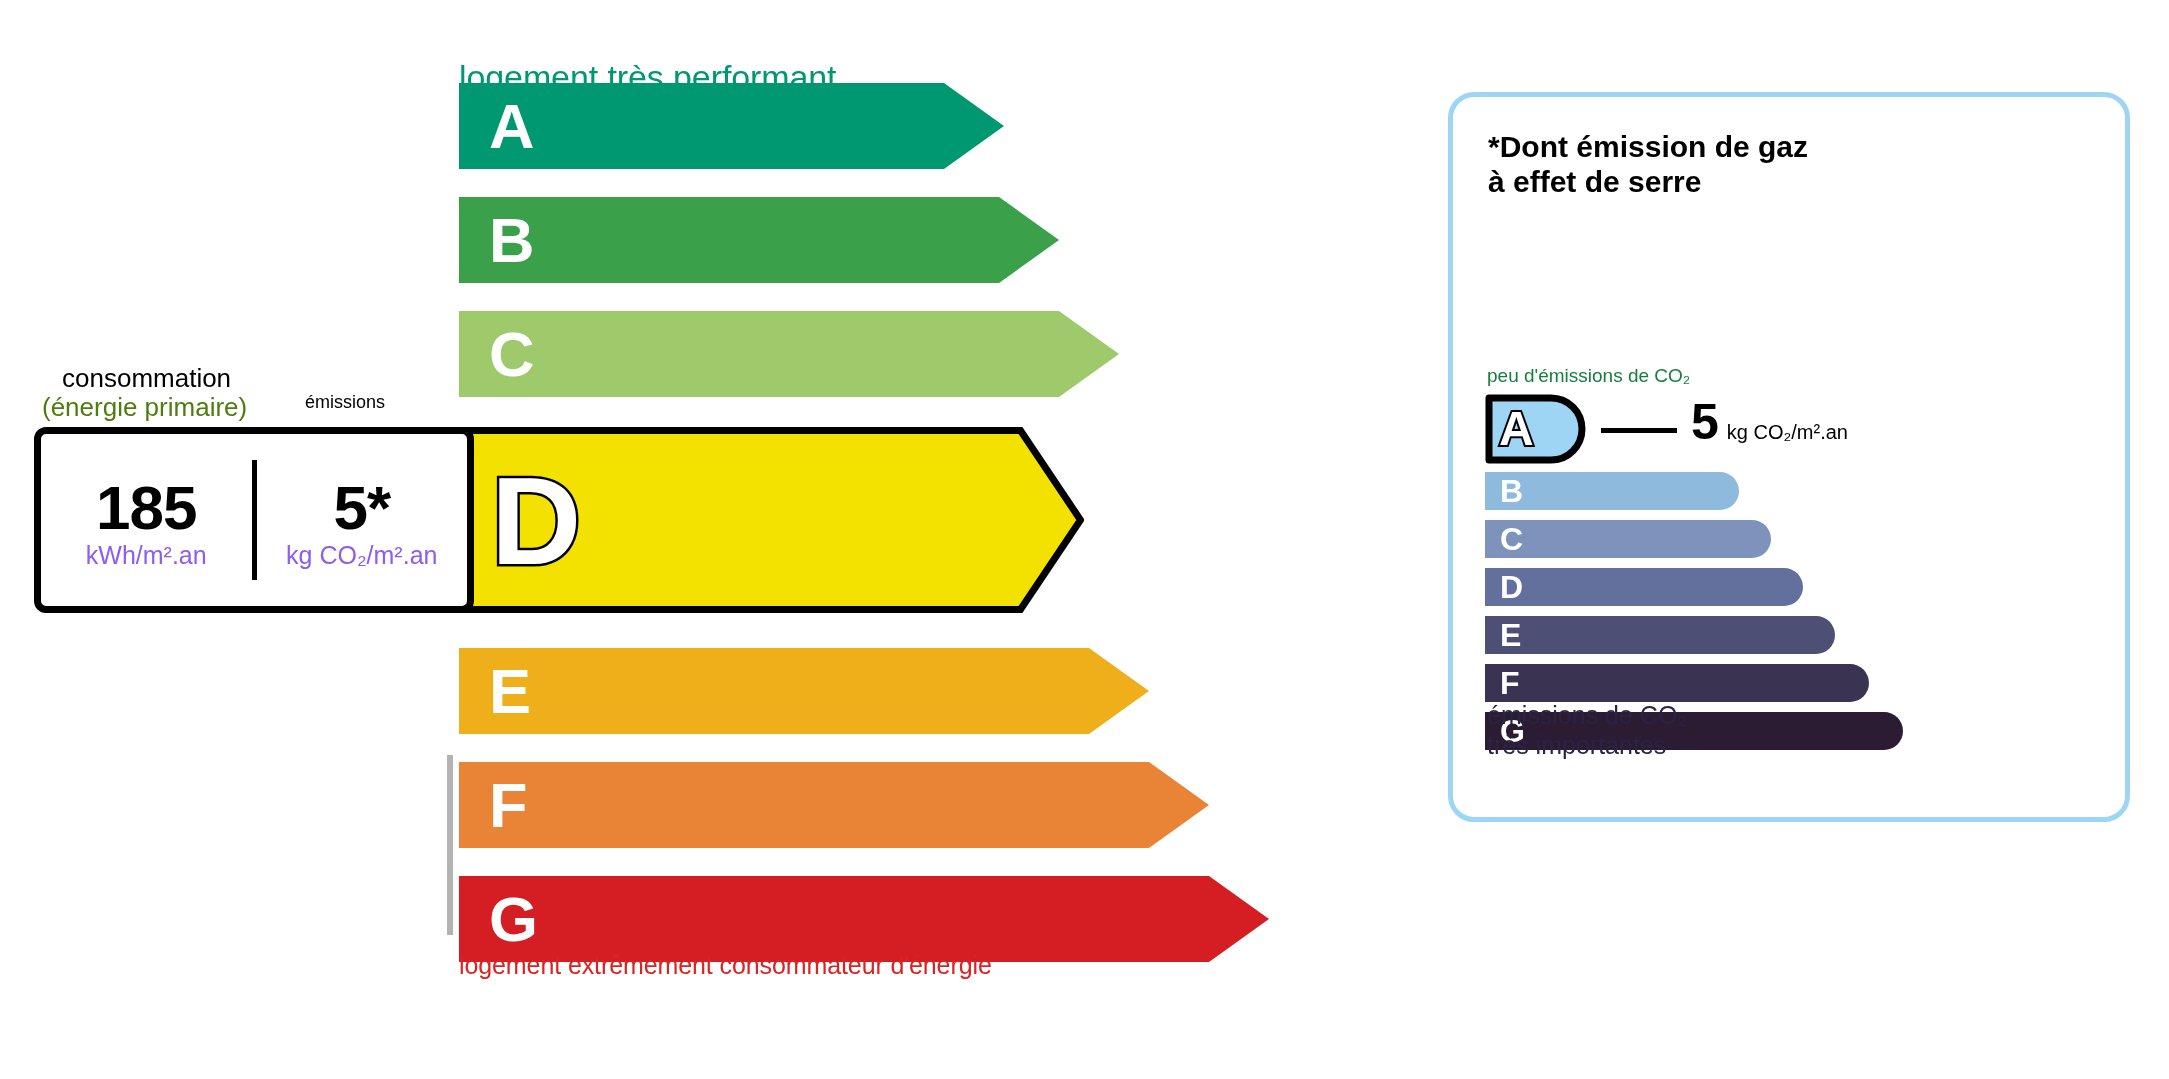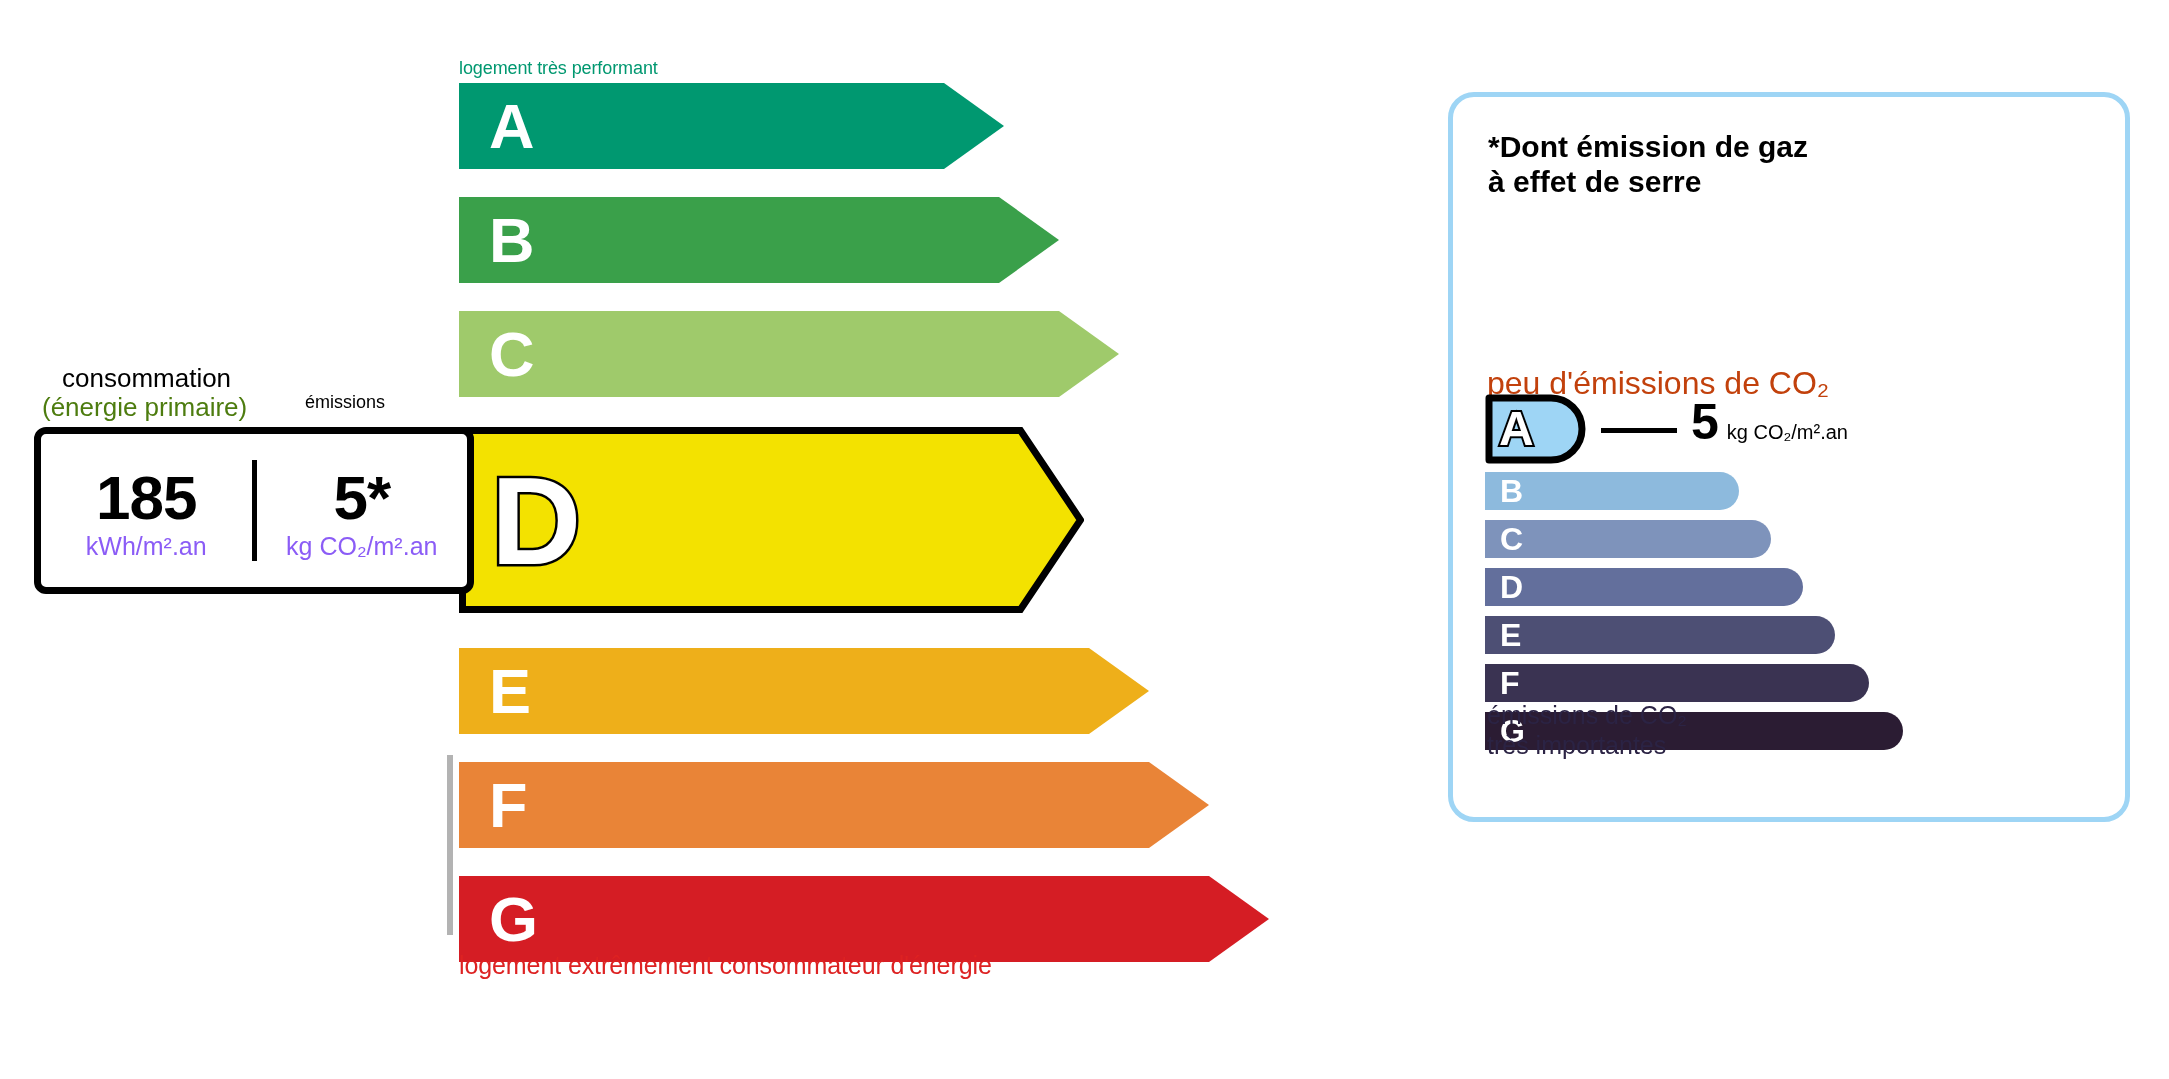--- a/index.html
+++ b/index.html
@@ -11,21 +11,21 @@
     overflow: hidden;
   }
   #root { position: relative; width: 2169px; height: 1079px; }
 
   
   #dpe-panel { position: absolute; left: 0; top: 0; width: 1400px; height: 1079px; }
 
   .top-caption {
     position: absolute;
     left: 459px; top: 58px;
-    font-size: 18px;
+    font-size: 34px;
     color: #009870;
     white-space: nowrap;
     letter-spacing: -0.1px;
     text-align: center;
   }
   .bottom-caption {
     position: absolute;
     left: 459px; top: 951px;
     font-size: 25px;
     color: #dd2222;
@@ -66,21 +66,21 @@
     -webkit-text-stroke: 5px #000000;
     paint-order: stroke fill;
     font-weight: bold;
     line-height: 1;
   }
 
   
   #value-box {
     position: absolute;
     left: 34px; top: 427px;
-    width: 440px; height: 167px;
+    width: 440px; height: 186px;
     border: 7px solid #000000;
     border-radius: 12px;
     background: #ffffff;
     display: flex;
     z-index: 5;
   }
   .vb-cell {
     flex: 1;
     display: flex;
     flex-direction: column;
@@ -166,22 +166,22 @@
     left: 35px; top: 32px;
     font-size: 30px;
     font-weight: bold;
     color: #000000;
     line-height: 1.18;
     white-space: pre-line;
   }
   .ges-top-caption {
     position: absolute;
     left: 34px; top: 268px;
-    font-size: 32px;
-    color: #c2410c;
+    font-size: 19px;
+    color: #15803d;
     white-space: nowrap;
   }
   .ges-bottom-caption {
     position: absolute;
     left: 34px; top: 603px;
     font-size: 25px;
     color: #2b2344;
     line-height: 1.2;
     white-space: pre-line;
   }

